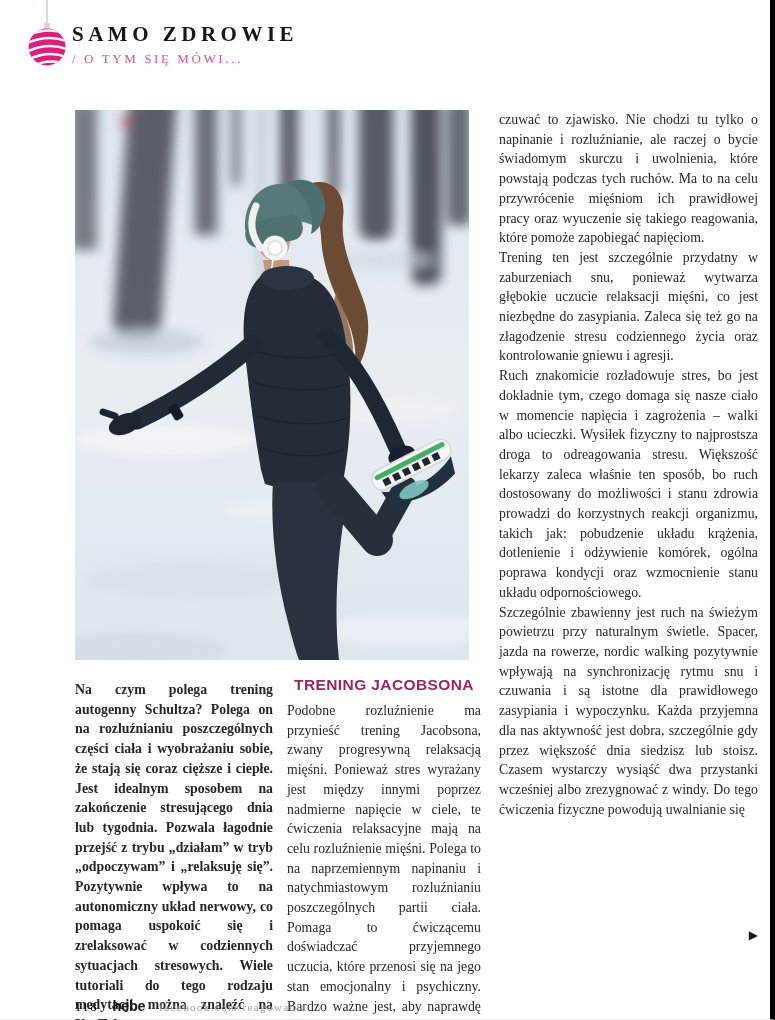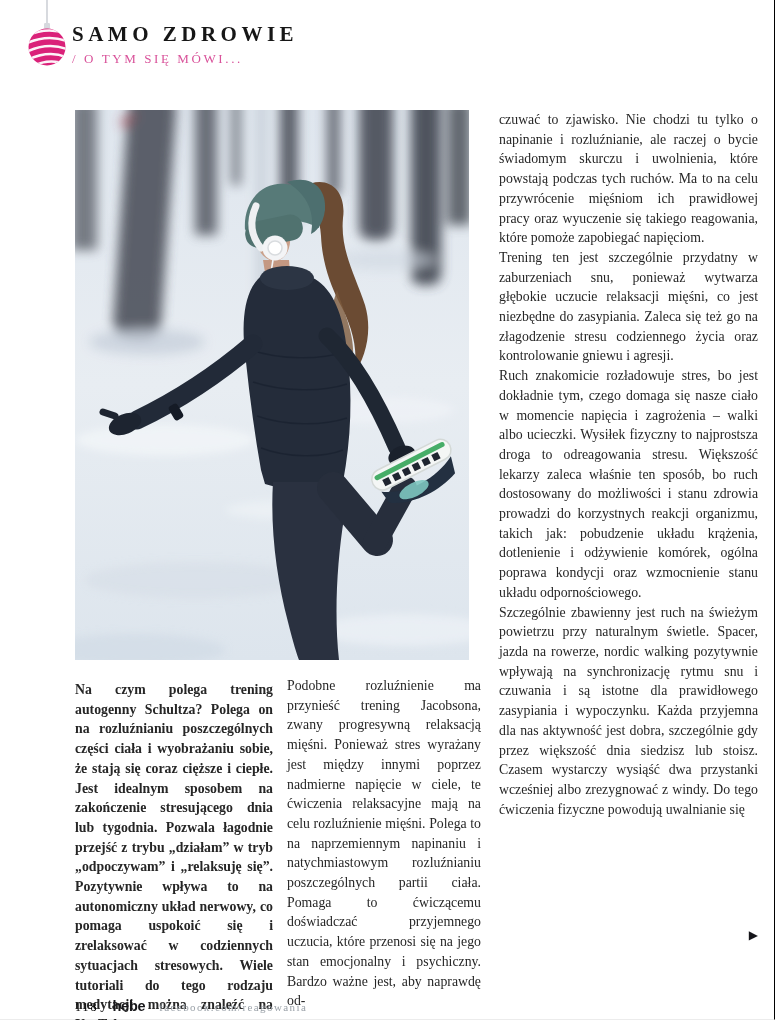--- a/index.html
+++ b/index.html
@@ -1,18 +1,18 @@
 <!DOCTYPE html>
 <html lang="pl"><head>
 <meta charset="utf-8">
 <style>
   html,body{margin:0;padding:0;background:#ffffff;}
   body{width:775px;height:1020px;position:relative;overflow:hidden;
        font-family:"Liberation Serif",serif;color:#2b2b2b;}
-  .page{position:absolute;inset:0;background:#fff;border-right:1px solid #000000;border-bottom:1px solid #ececec;}
+  .page{position:absolute;inset:0;background:#fff;border-right:5px solid #000000;border-bottom:1px solid #ececec;}
 
   
   .ornament{position:absolute;left:24px;top:0;}
   .section-title{position:absolute;left:72px;top:22px;font-size:21px;font-weight:bold;
       letter-spacing:4.5px;color:#161616;white-space:nowrap;}
   .section-kicker{position:absolute;left:72px;top:51px;font-size:13px;font-weight:normal;
       letter-spacing:2.6px;color:#d9529a;white-space:nowrap;}
 
   
   .photo{position:absolute;left:75px;top:110px;width:394px;height:550px;overflow:hidden;background:#e0e7ef;}
@@ -167,20 +167,21 @@
         </g>
       </g>
     </svg>
   </div>
 
   <div class="col-left bodytext">
     <p>Na czym polega trening autogenny Schultza? Polega on na rozluźnianiu poszczególnych części ciała i wyobrażaniu sobie, że stają się coraz cięższe i ciepłe. Jest idealnym sposobem na zakończenie stresującego dnia lub tygodnia. Pozwala łagodnie przejść z trybu „działam” w tryb „odpoczywam” i „relaksuję się”. Pozytywnie wpływa to na autonomiczny układ nerwowy, co pomaga uspokoić się i zrelaksować w codziennych sytuacjach stresowych. Wiele tutoriali do tego rodzaju medytacji można znaleźć na YouTube.</p>
   </div>
 
   <div class="col-mid bodytext">
+    <h3 class="col-heading">TRENING JACOBSONA</h3>
     <p>Podobne rozluźnienie ma przynieść trening Jacobsona, zwany progresywną relaksacją mięśni. Ponieważ stres wyrażany jest między innymi poprzez nadmierne napięcie w ciele, te ćwiczenia relaksacyjne mają na celu rozluźnienie mięśni. Polega to na naprzemiennym napinaniu i natychmiastowym rozluźnianiu poszczególnych partii ciała. Pomaga to ćwiczącemu doświadczać przyjemnego uczucia, które przenosi się na jego stan emocjonalny i psychiczny. Bardzo ważne jest, aby naprawdę od-</p>
   </div>
 
   <div class="col-right bodytext" style="position:absolute;">
     <p>czuwać to zjawisko. Nie chodzi tu tylko o napinanie i rozluźnianie, ale raczej o bycie świadomym skurczu i uwolnienia, które powstają podczas tych ruchów. Ma to na celu przywrócenie mięśniom ich prawidłowej pracy oraz wyuczenie się takiego reagowania, które pomoże zapobiegać napięciom.</p>
     <p>Trening ten jest szczególnie przydatny w zaburzeniach snu, ponieważ wytwarza głębokie uczucie relaksacji mięśni, co jest niezbędne do zasypiania. Zaleca się też go na złagodzenie stresu codziennego życia oraz kontrolowanie gniewu i agresji.</p>
     <p>Ruch znakomicie rozładowuje stres, bo jest dokładnie tym, czego domaga się nasze ciało w momencie napięcia i zagrożenia – walki albo ucieczki. Wysiłek fizyczny to najprostsza droga to odreagowania stresu. Większość lekarzy zaleca właśnie ten sposób, bo ruch dostosowany do możliwości i stanu zdrowia prowadzi do korzystnych reakcji organizmu, takich jak: pobudzenie układu krążenia, dotlenienie i odżywienie komórek, ogólna poprawa kondycji oraz wzmocnienie stanu układu odpornościowego.</p>
     <p>Szczególnie zbawienny jest ruch na świeżym powietrzu przy naturalnym świetle. Spacer, jazda na rowerze, nordic walking pozytywnie wpływają na synchronizację rytmu snu i czuwania i są istotne dla prawidłowego zasypiania i wypoczynku. Każda przyjemna dla nas aktywność jest dobra, szczególnie gdy przez większość dnia siedzisz lub stoisz. Czasem wystarczy wysiąść dwa przystanki wcześniej albo zrezygnować z windy. Do tego ćwiczenia fizyczne powodują uwalnianie się</p>
     <span class="continue-arrow">▶</span>
   </div>

